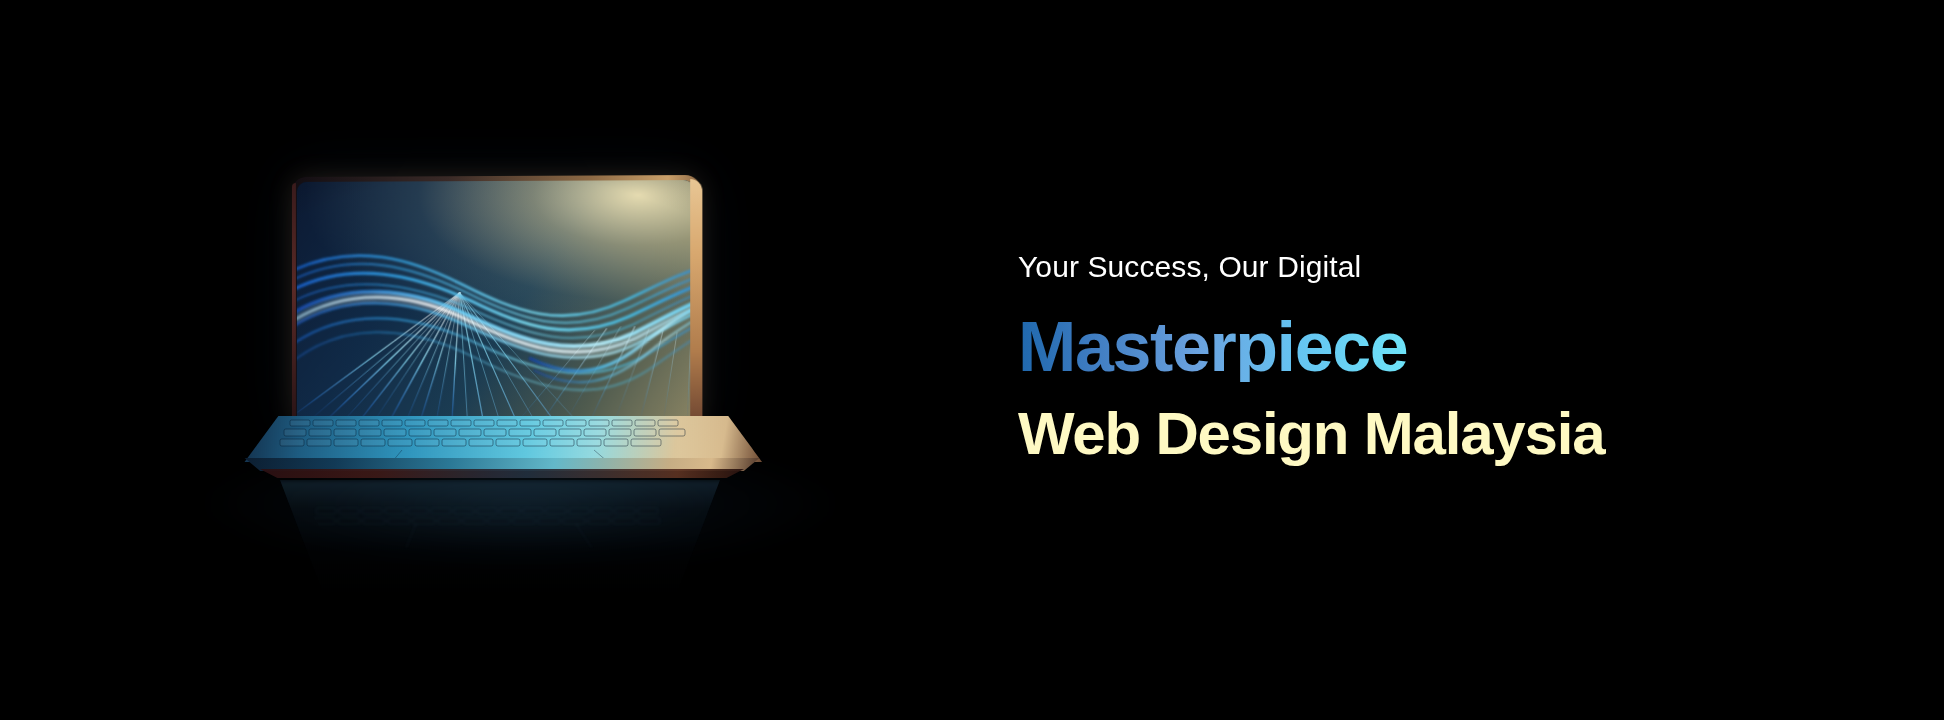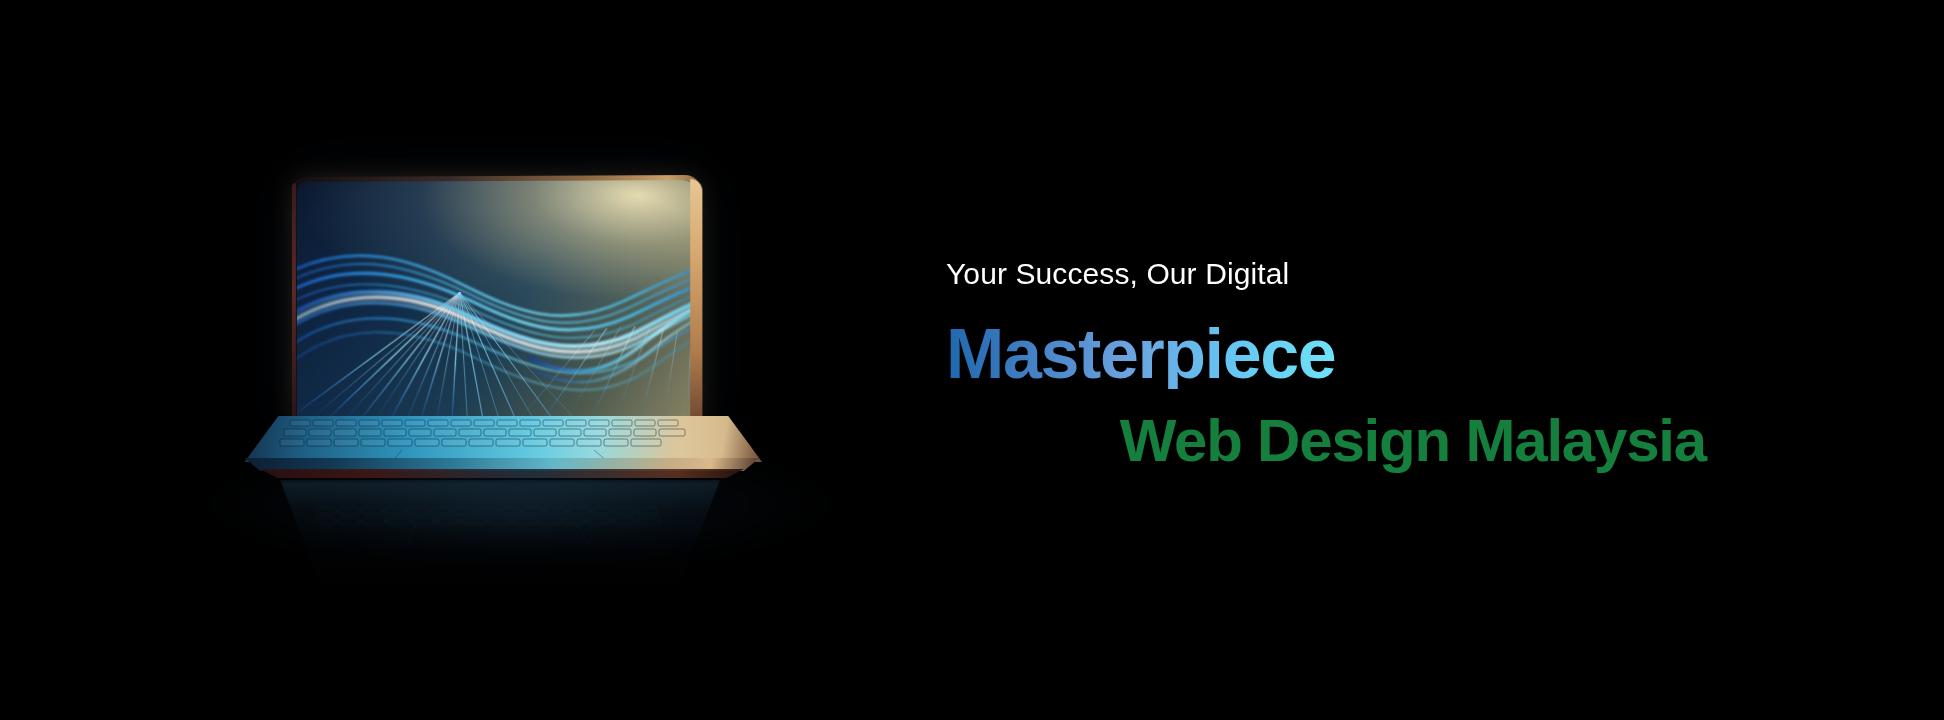--- a/index.html
+++ b/index.html
@@ -99,38 +99,38 @@
     clip-path:polygon(5% 0%, 95% 0%, 86% 100%, 14% 100%);
   }
   .glow-floor{
     position:absolute;left:-40px;top:300px;width:720px;height:180px;
     background:radial-gradient(60% 50% at 45% 30%, rgba(60,130,175,.18) 0%, rgba(30,70,110,.07) 45%, rgba(0,0,0,0) 75%);
     filter:blur(10px);pointer-events:none;
   }
 
   
   #copy{
-    position:absolute;left:946px;top:252px;width:760px;margin-top:7px;
+    position:absolute;left:1018px;top:252px;width:760px;
   }
   .eyebrow{
     color:#ffffff;font-size:30px;font-weight:400;letter-spacing:.1px;
     line-height:1;margin:0 0 30px 0;white-space:nowrap;
   }
   .headline{
     font-size:70px;font-weight:700;letter-spacing:-1.4px;line-height:1;
     margin:0 0 22px 0;white-space:nowrap;
     background:linear-gradient(90deg,#1f68ad 0%,#3d7bc0 18%,#6ba2df 46%,#65c4f1 72%,#6ee3f8 100%);
     -webkit-background-clip:text;background-clip:text;
     -webkit-text-fill-color:transparent;color:transparent;
     display:inline-block;
     text-align:right;
   }
   .subline{
-    color:#15803d;font-size:60px;font-weight:700;letter-spacing:-1.2px;
-    line-height:1;margin:0;white-space:nowrap;text-align:right;
+    color:#fef9c3;font-size:60px;font-weight:700;letter-spacing:-1.2px;
+    line-height:1;margin:0;white-space:nowrap;
   }
 </style>
 </head>
 <body>
 
 <div id="hero">
 
   <div id="laptop-figure">
 
     <div class="glow-floor"></div>

